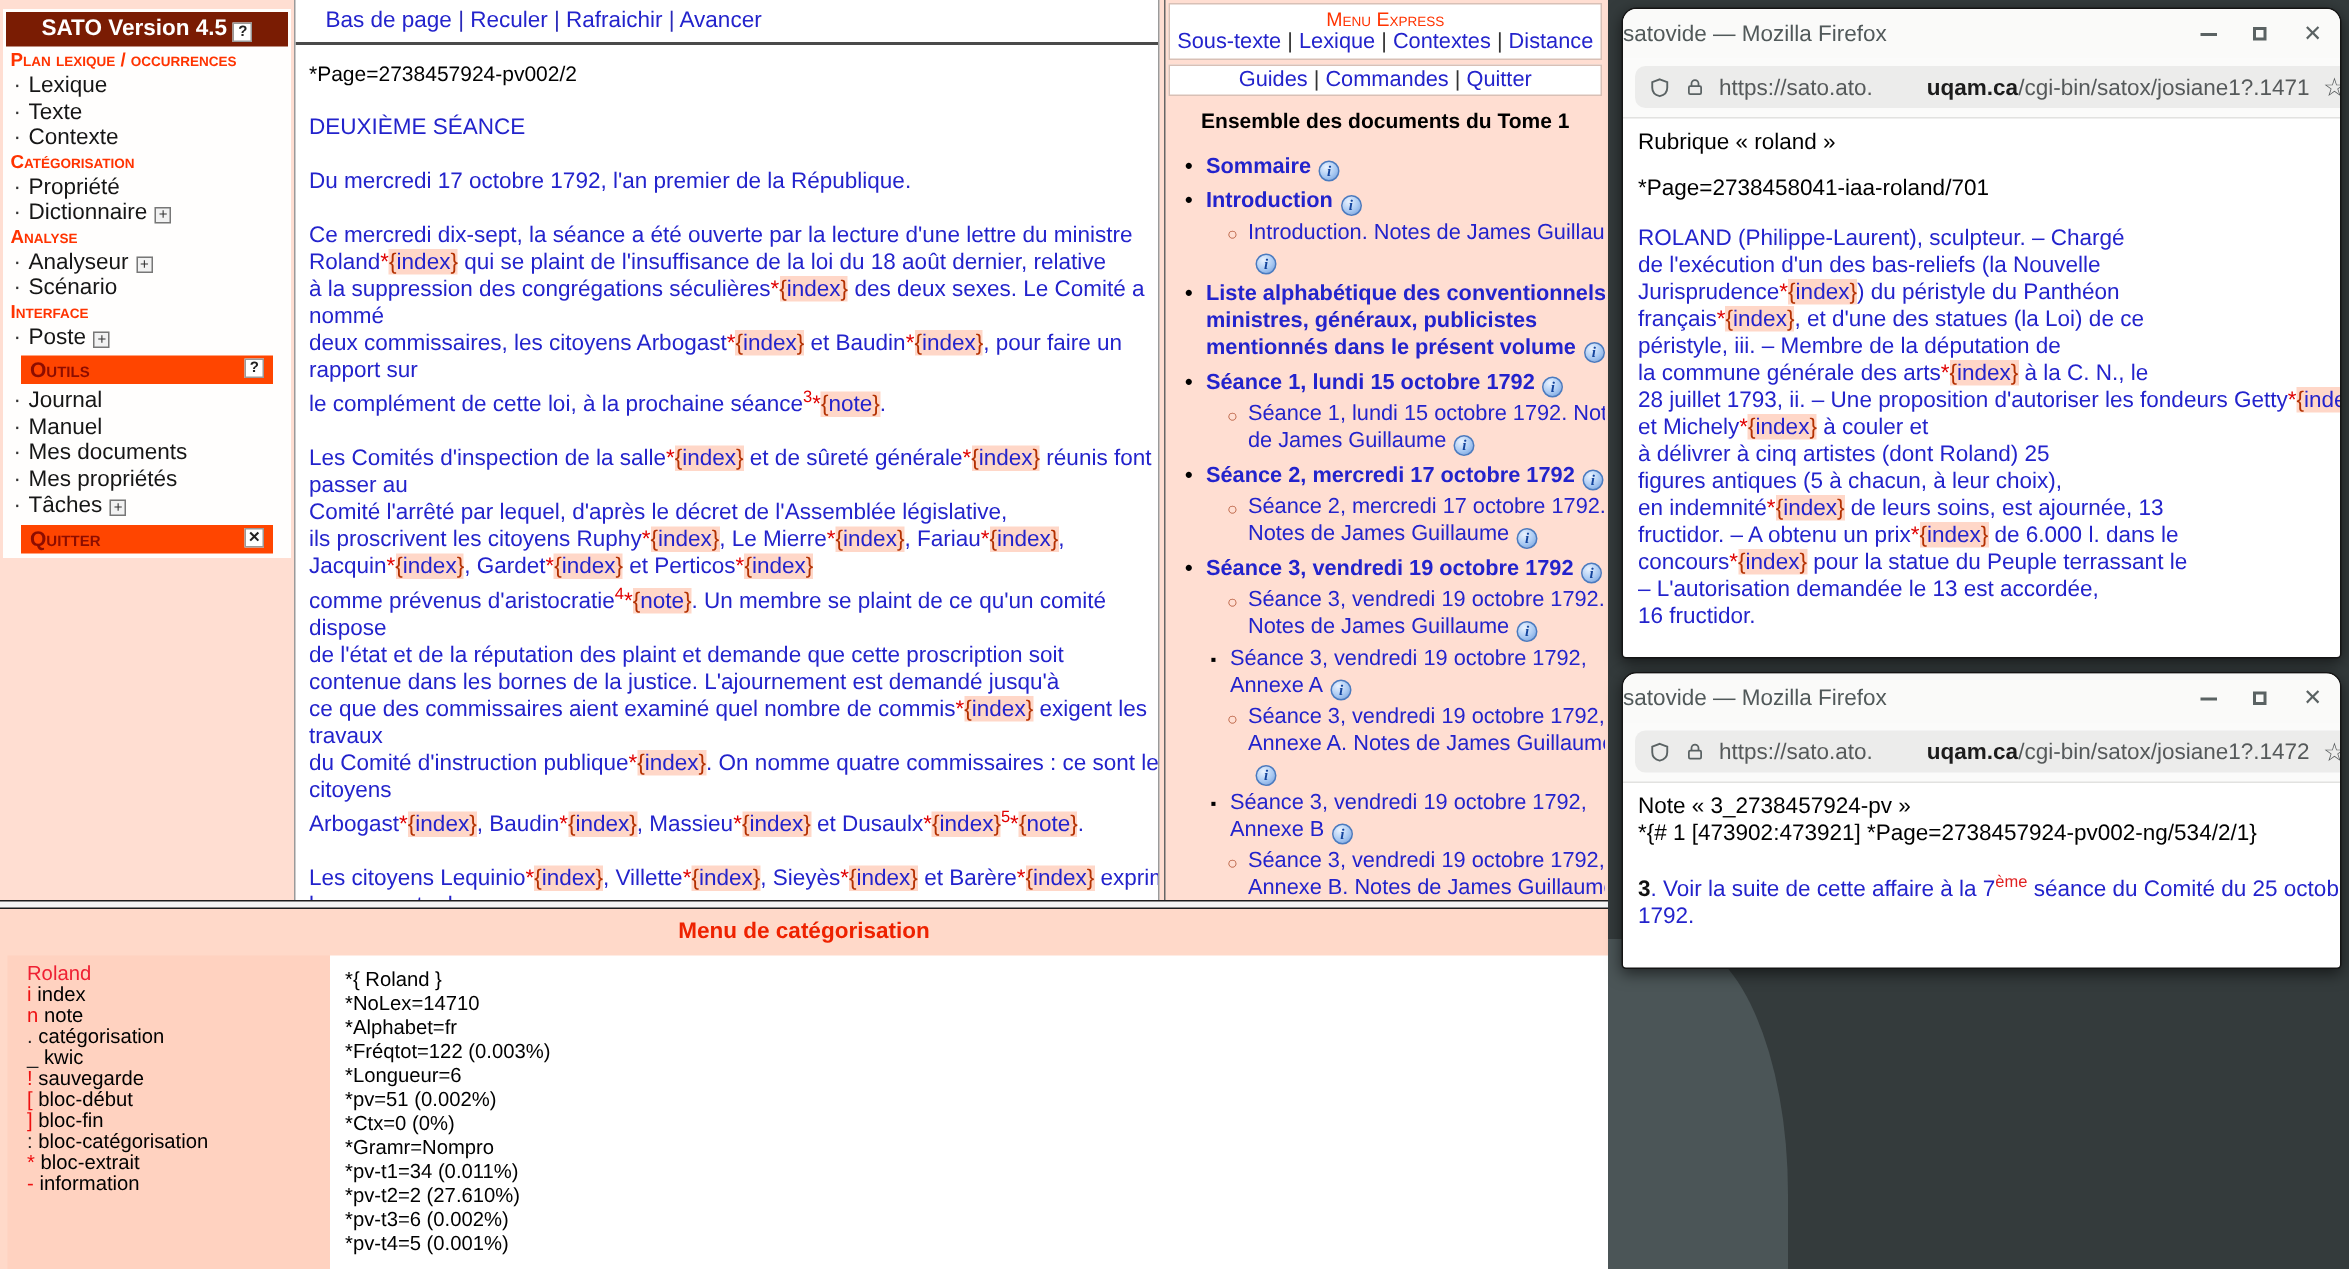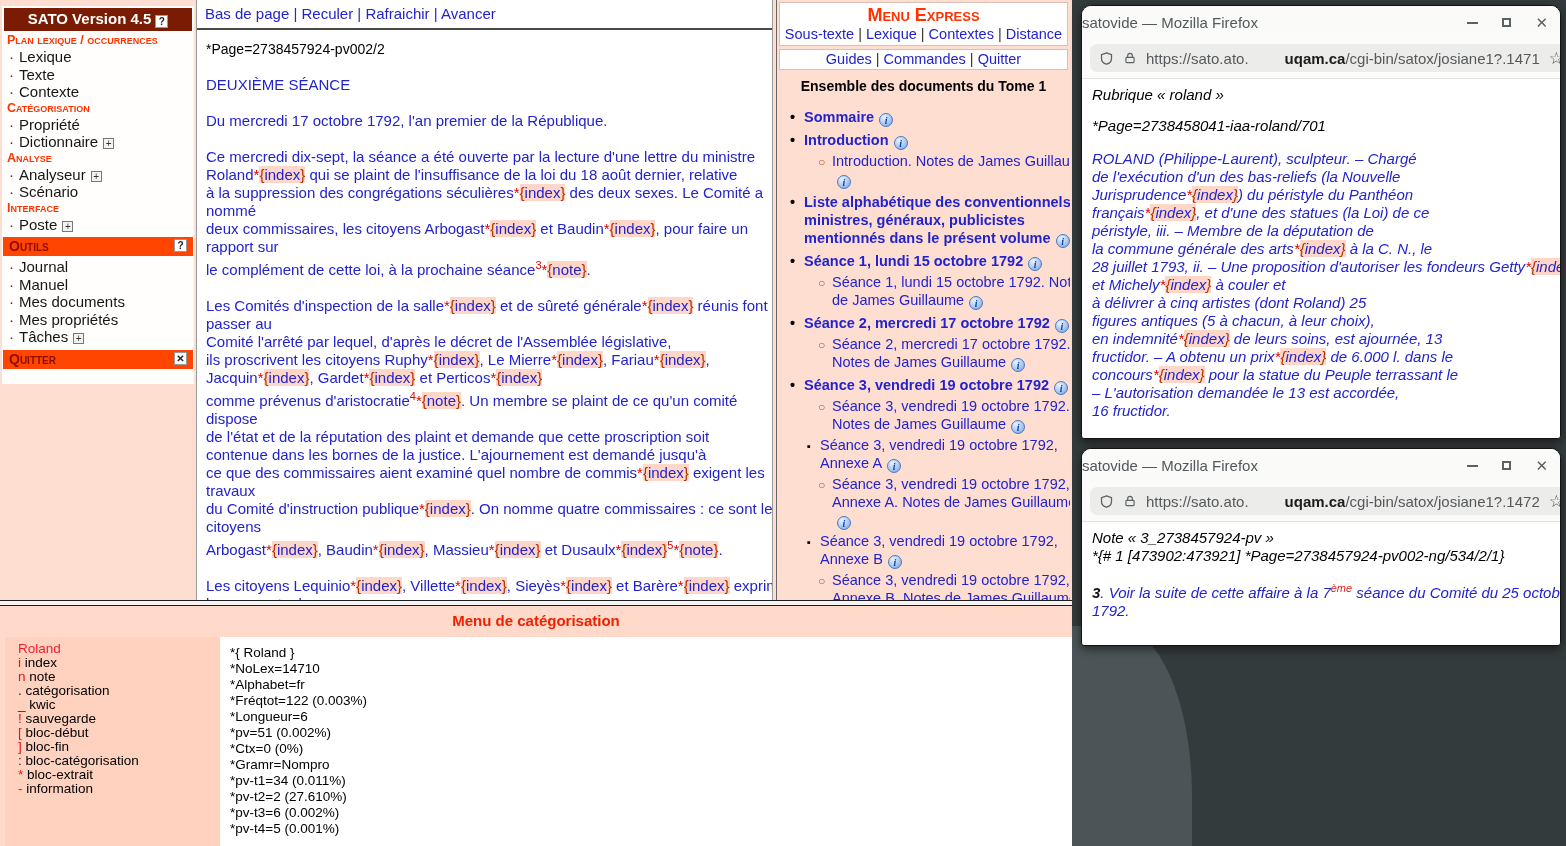--- a/index.html
+++ b/index.html
@@ -3,51 +3,51 @@
 <meta charset="utf-8">
 <style>
   * { margin:0; padding:0; box-sizing:border-box; }
   html,body { width:1566px; height:846px; overflow:hidden; }
   body { position:relative; background:#343b3c; font-family:"Liberation Sans", sans-serif; }
 
   
   .sato { position:absolute; left:0; top:0; width:1072px; height:846px; background:#ffded2; overflow:hidden; }
 
   
-  .sidebar { position:absolute; left:2px; top:6px; width:192px; background:#fffefd; padding-bottom:13px; }
+  .sidebar { position:absolute; left:2px; top:6px; width:192px; background:#fffefd; padding-bottom:1px; }
   .sb-header { background:#7a1c03; color:#fff; font-weight:bold; font-size:15px; text-align:center; padding:2px 0 3px; margin:2px; }
   .icon-box { display:inline-block; width:13px; height:13px; background:#fff; color:#222; border:1px solid #999; font-size:10px; line-height:12px; text-align:center; vertical-align:-1px; margin-left:4px; font-weight:bold; }
   .sb-sec-heading { color:#f30; font-weight:bold; font-variant:small-caps; font-size:12.5px; line-height:15px; padding:0 5px; }
   .sb-item { font-size:15px; line-height:17.5px; color:#161616; padding:0 5px 0 7px; cursor:pointer; }
   .sb-bullet { color:#333; margin-right:5px; }
   .expander { display:inline-block; width:11px; height:11px; border:1px solid #777; background:#f2f2f2; color:#333; font-size:10px; line-height:9px; text-align:center; vertical-align:0px; margin-left:5px; }
-  .sb-bar { background:#ff4500; color:#8c0d00; font-weight:bold; font-variant:small-caps; font-size:14px; padding:1px 6px 2px; margin:4px 1px 2px; }
+  .sb-bar { background:#ff4500; color:#8c0d00; font-weight:bold; font-variant:small-caps; font-size:14px; padding:1px 6px 2px; margin:4px 12px 2px; }
   .sb-bar .icon-box { float:right; margin-top:1px; }
 
   
   .doc { position:absolute; left:196px; top:0; width:577px; height:601px; background:#fff; border:1px solid #9a9a9a; border-top:none; overflow:hidden; }
-  .doc-nav { padding:5px 8px 6px; border-bottom:2px solid #4a4a4a; font-size:15px; }
+  .doc-nav { padding:5px 20px 6px; border-bottom:2px solid #4a4a4a; font-size:15px; }
   .navlink { color:#2323cc; text-decoration:none; cursor:pointer; }
   .sep { color:#2a2ab8; }
   .doc-body { padding:6px 9px; font-size:15px; line-height:18px; color:#2323cc; }
   .page-id { color:#000; font-size:14px; margin:4px 0 0; }
   .para { margin-top:18px; }
   .rline { display:block; white-space:nowrap; }
   .star { color:#e00000; }
   .tok { background:#ffd7c8; cursor:pointer; }
   .brace { color:#b33000; }
   .ixw { color:#2323cc; }
   .supnum { color:#e00000; font-size:11px; }
   .bnum { color:#111; font-weight:bold; }
   .rsup { color:#e02020; font-size:11px; }
 
   
   .express { position:absolute; left:776px; top:0; width:294px; height:601px; border-left:1px solid #666; overflow:hidden; }
   .ex-box { background:#fff; border:1px solid #d8c0b6; margin:2px 2px 0; text-align:center; }
-  .ex-title { color:#f30; font-weight:bold; font-variant:small-caps; font-size:18px; padding-top:2px; }
+  .ex-title { color:#f30; font-weight:normal; font-variant:small-caps; font-size:13px; padding-top:2px; }
   .ex-links { font-size:14.5px; padding:0 0 3px; }
   .ex-links .sep { color:#333; }
   .ex-box2 { background:#fff; border:1px solid #d8c0b6; margin:3px 2px 0; text-align:center; font-size:14.5px; padding:1px 0 2px; }
   .ex-subtitle { text-align:center; font-weight:bold; font-size:14px; color:#000; padding:8px 0 0; }
   .ex-list { margin-top:14px; font-size:14.5px; line-height:18px; color:#2323cc; }
   .ex-item { position:relative; margin:2px 0; cursor:pointer; }
   .ex-item .bullet { position:absolute; color:#000; }
   .lvl-main { padding-left:27px; font-weight:bold; margin-top:4px; }
   .lvl-main > .bullet { left:13px; }
   .lvl-annex { padding-left:43px; }
@@ -86,21 +86,21 @@
   .fx-controls { position:absolute; right:12px; top:0; height:33px; display:flex; gap:24px; align-items:center; }
   .ctl-min { width:11px; height:2px; background:#5a6263; display:inline-block; cursor:pointer; }
   .ctl-max { width:9px; height:9px; border:2px solid #5a6263; display:inline-block; cursor:pointer; }
   .ctl-close { color:#5a6263; font-size:15px; line-height:15px; cursor:pointer; }
   .fx-toolbar { background:#fbfbfa; border-bottom:1px solid #e2e2e0; padding:5px 10px 6px 8px; display:flex; align-items:center; }
   .fx-urlbar { flex:1; background:#ececeb; border-radius:7px; height:28px; display:flex; align-items:center; padding:0 9px; gap:9px; color:#55595a; font-size:15px; cursor:text; }
   .url-text { flex:1; white-space:nowrap; overflow:hidden; }
   .url-domain { color:#1c1c1c; font-weight:bold;margin-left:36px; }
   .fx-star { font-size:17px; color:#55595a; cursor:pointer; }
   .fx-menu { font-size:21px; color:#44494a; margin-left:12px; cursor:pointer; line-height:20px; }
-  .fx-content { padding:7px 10px; font-size:15px; line-height:18px; color:#000;font-style:italic; }
+  .fx-content { padding:7px 10px; font-size:15px; line-height:18px; color:#000; }
   .fx-h { margin-bottom:13px; white-space:nowrap; }
   .fx-meta { margin-bottom:15px; white-space:nowrap; }
   .fxblue { color:#2323cc; }
 </style>
 </head>
 <body>
 
 <div class="sato">
 
   <div class="sidebar">

